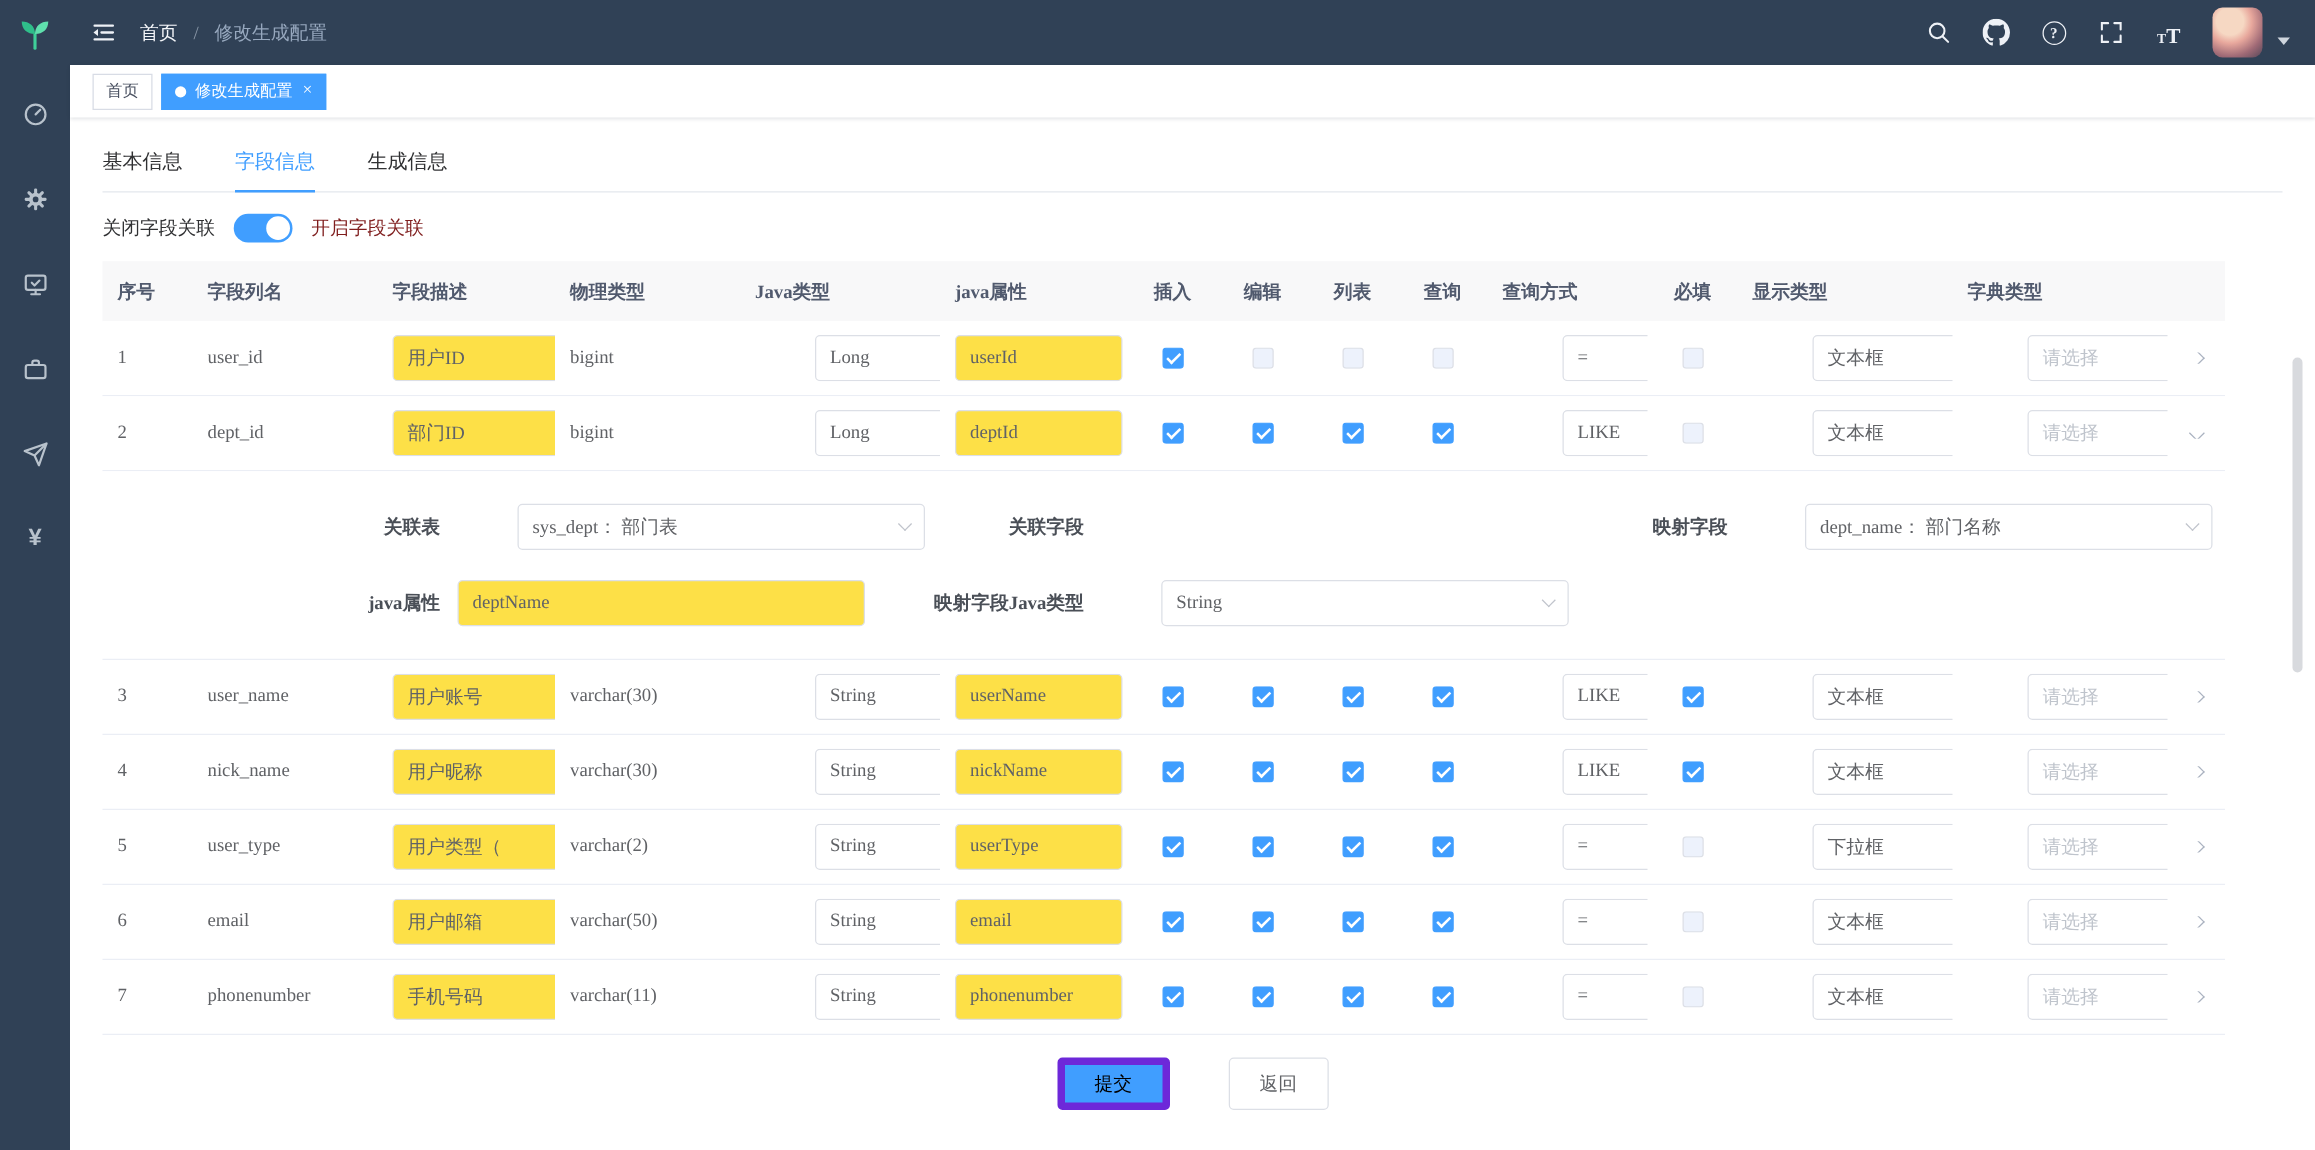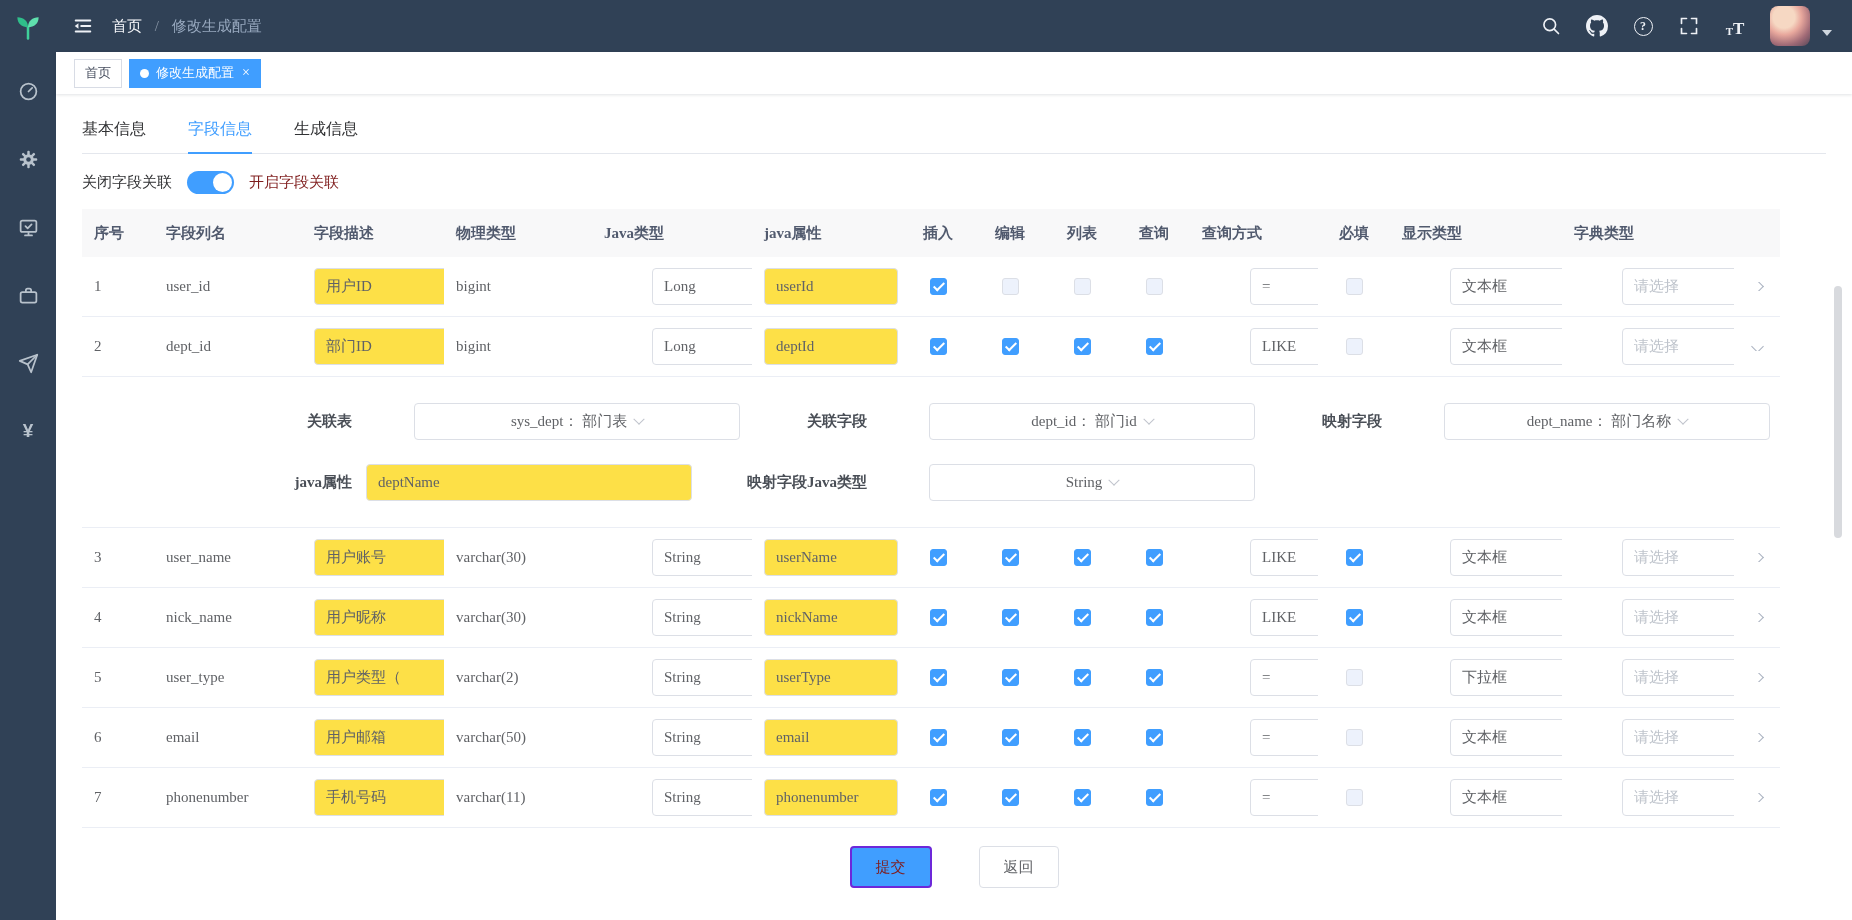--- a/index.html
+++ b/index.html
@@ -71,26 +71,26 @@
   .cb.on::after { content:''; position:absolute; left:5px; top:1px; width:4px; height:9px; border:solid #fff; border-width:0 2px 2px 0; transform:rotate(45deg); }
   .chev { width:9px; height:9px; border-right:1.7px solid #aab2c0; border-bottom:1.7px solid #aab2c0; cursor:pointer; }
   .chev.right { transform:rotate(-45deg); }
   .chev.down { transform:rotate(45deg); }
   
   .expand-row { border-bottom:1px solid #ebeef5; padding:26px 0 26px 120px; background:#fff; }
   .exp-grid { display:grid; grid-template-columns:515px 515px 515px; }
   .exp-grid.second { margin-top:24px; }
   .exp-field { display:flex; align-items:center; }
   .exp-field label { width:150px; text-align:right; margin-right:14px; font-weight:bold; color:#4a4f57; flex:none; }
-  .exp-sel { width:326px;justify-content:center; }
+  .exp-sel { width:326px; }
   .exp-input { width:326px; }
   
   .footer-actions { display:flex; justify-content:center; gap:16px; padding:18px 0 16px; }
   .btn { height:42px; padding:0 24px; border-radius:4px; font-size:15px; font-family:inherit; cursor:pointer; }
-  .btn-primary { background:#409eff; border:2px solid #6d28d9; color:#7f1d1d;text-align:right; }
+  .btn-primary { background:#409eff; border:6px solid #6d28d9; color:#000000;text-align:right; }
   .btn-plain { background:#fff; border:1px solid #dcdfe6; color:#606266;margin-left:31px; }
   
   .scroll-thumb { position:absolute; right:10px; top:192px; width:8px; height:252px; border-radius:4px; background:#d8dade; cursor:grab; }
 </style>
 </head>
 <body>
 
 <aside class="sidebar">
   <div class="logo">
     <svg viewBox="0 0 24 24" width="30" height="30">
@@ -340,24 +340,20 @@
       <div class="exp-grid">
         <div class="exp-field">
           <label>关联表</label>
           <div class="sel exp-sel">
             <span class="sel-val">sys_dept： 部门表</span>
                   <i class="caret"></i>
           </div>
         </div>
         <div class="exp-field">
           <label>关联字段</label>
-          <div class="sel exp-sel">
-            <span class="sel-val">dept_id： 部门id</span>
-                  <i class="caret"></i>
-          </div>
         </div>
         <div class="exp-field">
           <label>映射字段</label>
           <div class="sel exp-sel">
             <span class="sel-val">dept_name： 部门名称</span>
                   <i class="caret"></i>
           </div>
         </div>
       </div>
       <div class="exp-grid second">

